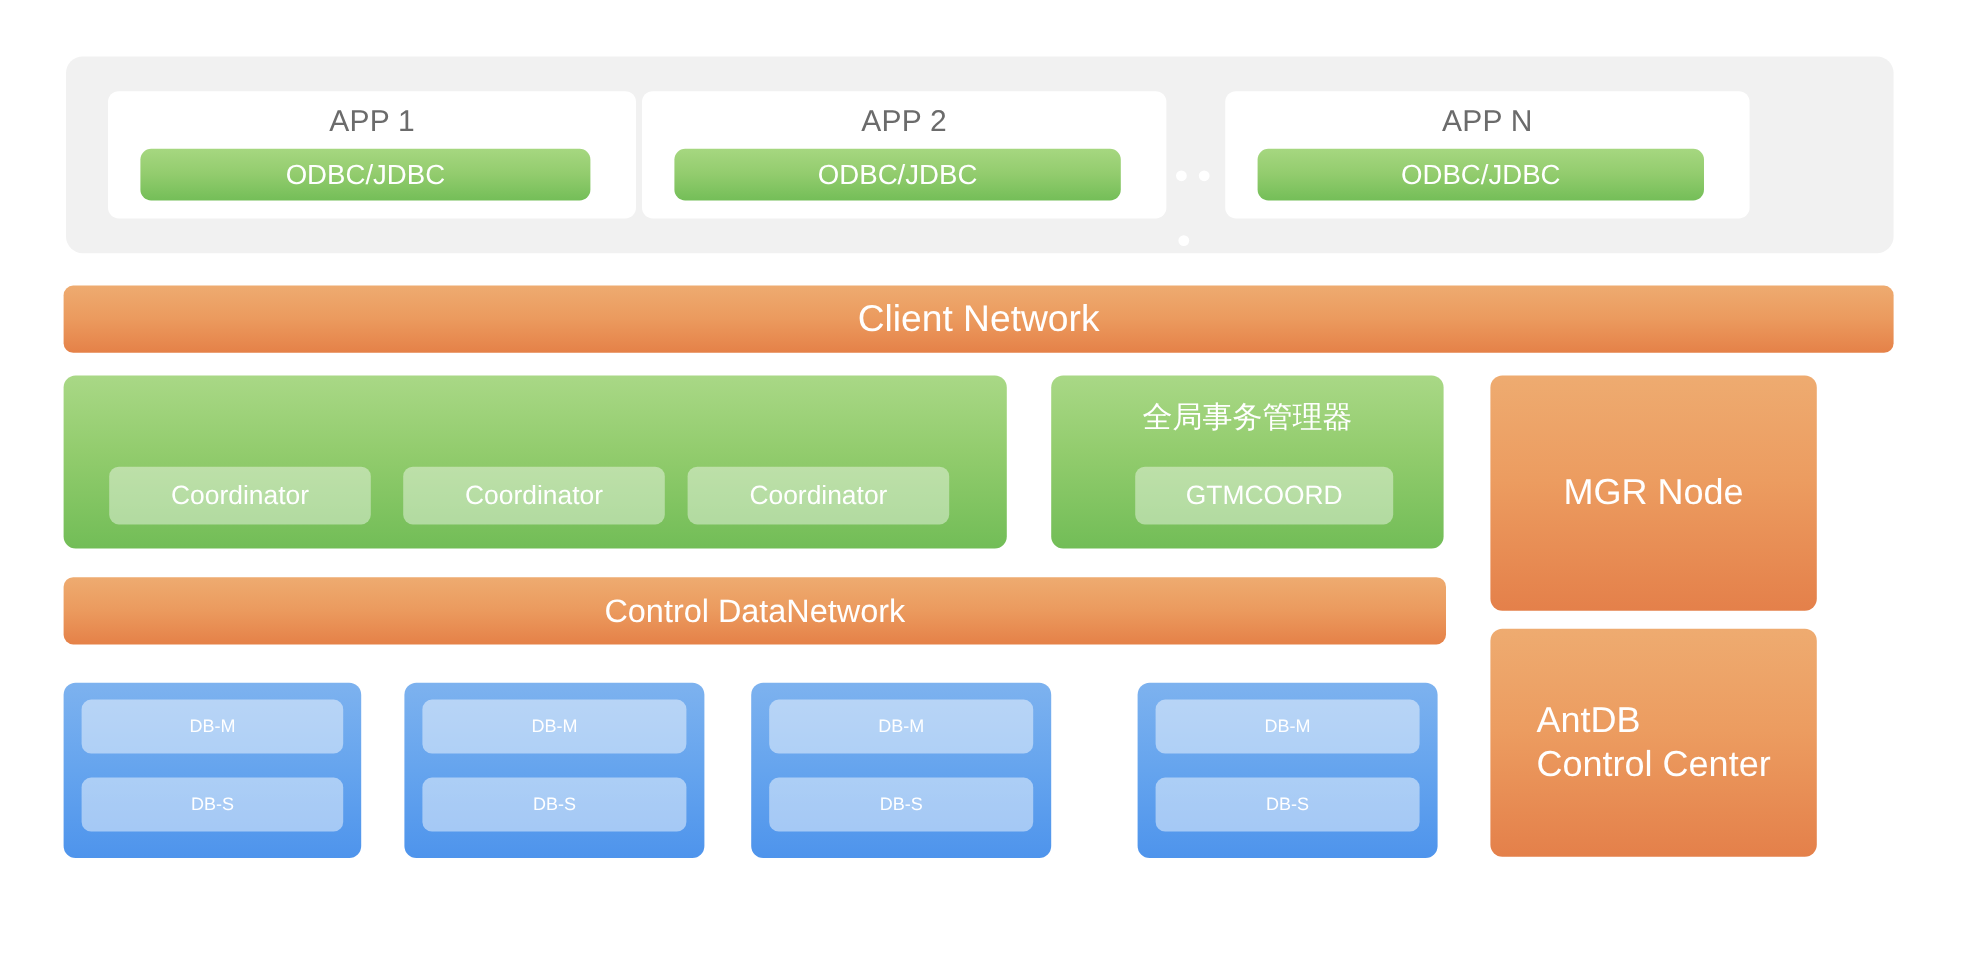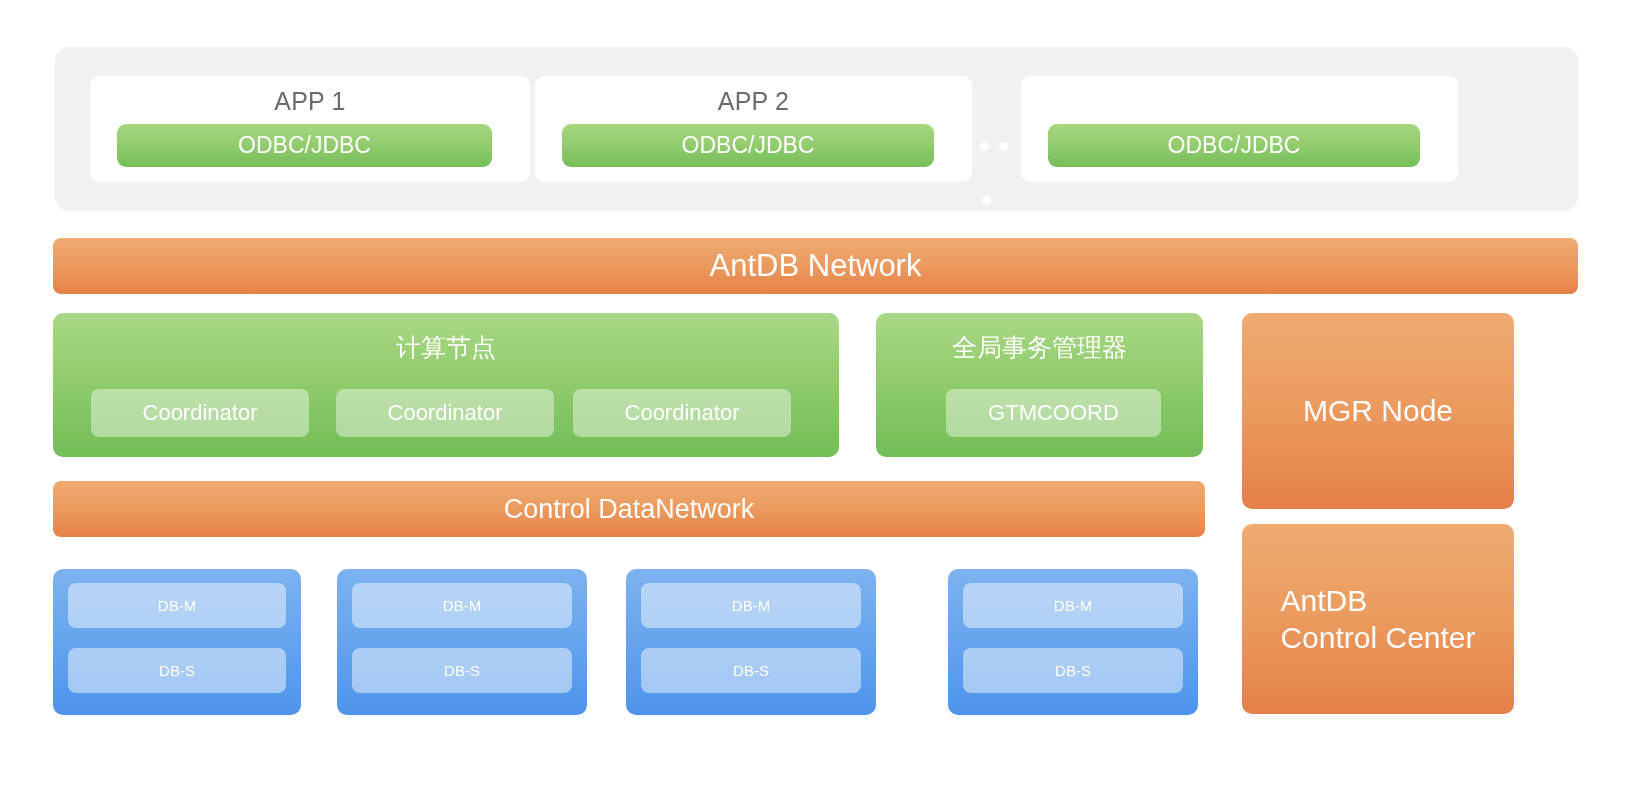--- a/index.html
+++ b/index.html
@@ -217,32 +217,32 @@
       <div class="app-title">APP 1</div>
       <div class="odbc-pill">ODBC/JDBC</div>
     </div>
 
     <div class="app-card app-card-2">
       <div class="app-title">APP 2</div>
       <div class="odbc-pill">ODBC/JDBC</div>
     </div>
 
     <div class="app-card app-card-n">
+      <div class="app-title">APP N</div>
       <div class="odbc-pill">ODBC/JDBC</div>
     </div>
   </div>
 
   <div class="ellipsis-dot dot-a"></div>
   <div class="ellipsis-dot dot-b"></div>
   <div class="ellipsis-dot dot-c"></div>
 
-  <div class="net-bar client-net">AntDB Network</div>
+  <div class="net-bar client-net">Client Network</div>
 
   <div class="green-panel compute-panel">
-    <div class="green-title">计算节点</div>
     <div class="inner-chip coord-1">Coordinator</div>
     <div class="inner-chip coord-2">Coordinator</div>
     <div class="inner-chip coord-3">Coordinator</div>
   </div>
 
   <div class="green-panel gtm-panel">
     <div class="green-title">全局事务管理器</div>
     <div class="inner-chip gtm-chip">GTMCOORD</div>
   </div>
 

